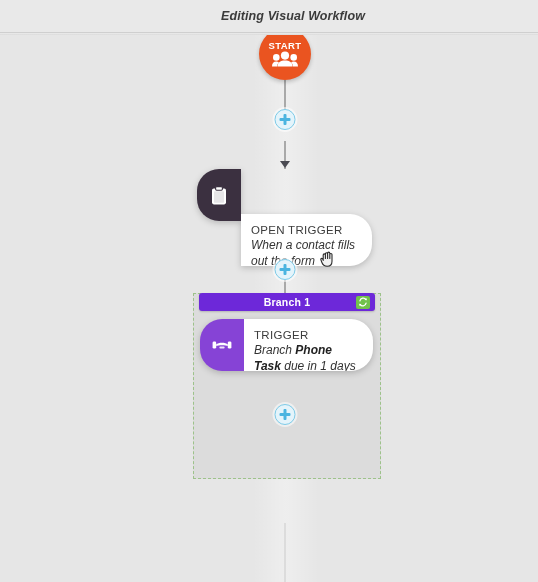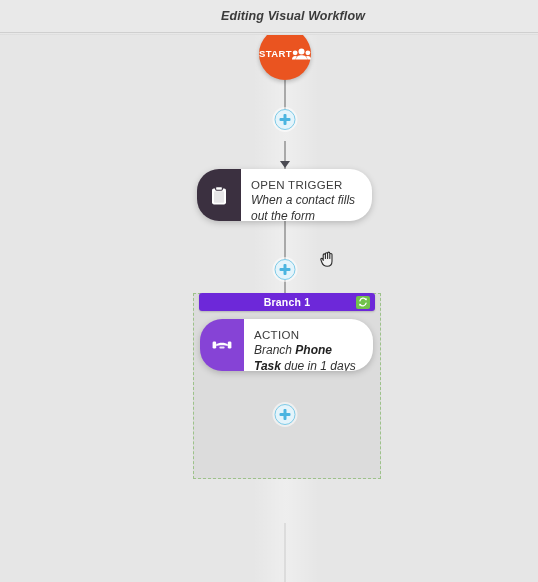--- a/index.html
+++ b/index.html
@@ -116,20 +116,21 @@
   
   .terminal {
     position: absolute;
     width: 52px; height: 52px;
     border-radius: 50%;
     background: #ea5420;
     transform: translateX(-26px);
     left: 285px;
     box-shadow: 0 2px 4px rgba(0,0,0,0.22);
     display: flex;
+    flex-direction: column;
     align-items: center;
     justify-content: center;
   }
   .terminal-label {
     color: #ffffff;
     font-size: 9.5px;
     font-weight: 700;
     letter-spacing: 0.4px;
     line-height: 1;
   }
@@ -179,21 +180,21 @@
     color: #333333;
     line-height: 1.28;
     margin-top: 1px;
     font-style: italic;
   }
   .card-desc b { font-weight: 700; color: #222222; }
 
   
   .trigger-card { left: 197px; top: 134px; width: 175px; height: 52px; }
   .trigger-card .card-icon { background: #3b3040; }
-  .trigger-card .card-body { width: 131px; height: 52px; }
+  .trigger-card .card-body { width: 131px; height: 52px; margin-top: 45px; }
 
   
   .action-card { left: 200px; top: 284px; width: 173px; height: 52px; }
   .action-card .card-icon { background: #8643d6; }
   .action-card .card-body { width: 129px; height: 52px; }
 
   
   .glyph { display: block; }
 
   
@@ -327,21 +328,21 @@
   <div class="card action-card">
     <div class="card-icon">
       <svg class="glyph" width="20" height="16" viewBox="0 0 20 16">
         <rect x="0.6" y="4.4" width="3.6" height="7.2" rx="1.4" fill="#ffffff"></rect>
         <rect x="15.8" y="4.4" width="3.6" height="7.2" rx="1.4" fill="#ffffff"></rect>
         <path d="M4.2 7.2 C6.2 5.1 13.8 5.1 15.8 7.2 L15.8 9.1 C13.8 8.0 6.2 8.0 4.2 9.1 Z" fill="#ffffff"></path>
         <rect x="7.4" y="9.4" width="5.2" height="2.1" rx="0.8" fill="#ffffff" opacity="0.85"></rect>
       </svg>
     </div>
     <div class="card-body">
-      <div class="card-kicker">ACTION</div>
+      <div class="card-kicker">TRIGGER</div>
       <div class="card-desc"><span>Branch </span><b>Phone Task</b><span> due in 1 days at 5:00 PM.</span></div>
     </div>
   </div>
 
   <div class="plus-btn" style="top:369px;">
     <span class="bar-h"></span>
     <span class="bar-v"></span>
   </div>
 
 

